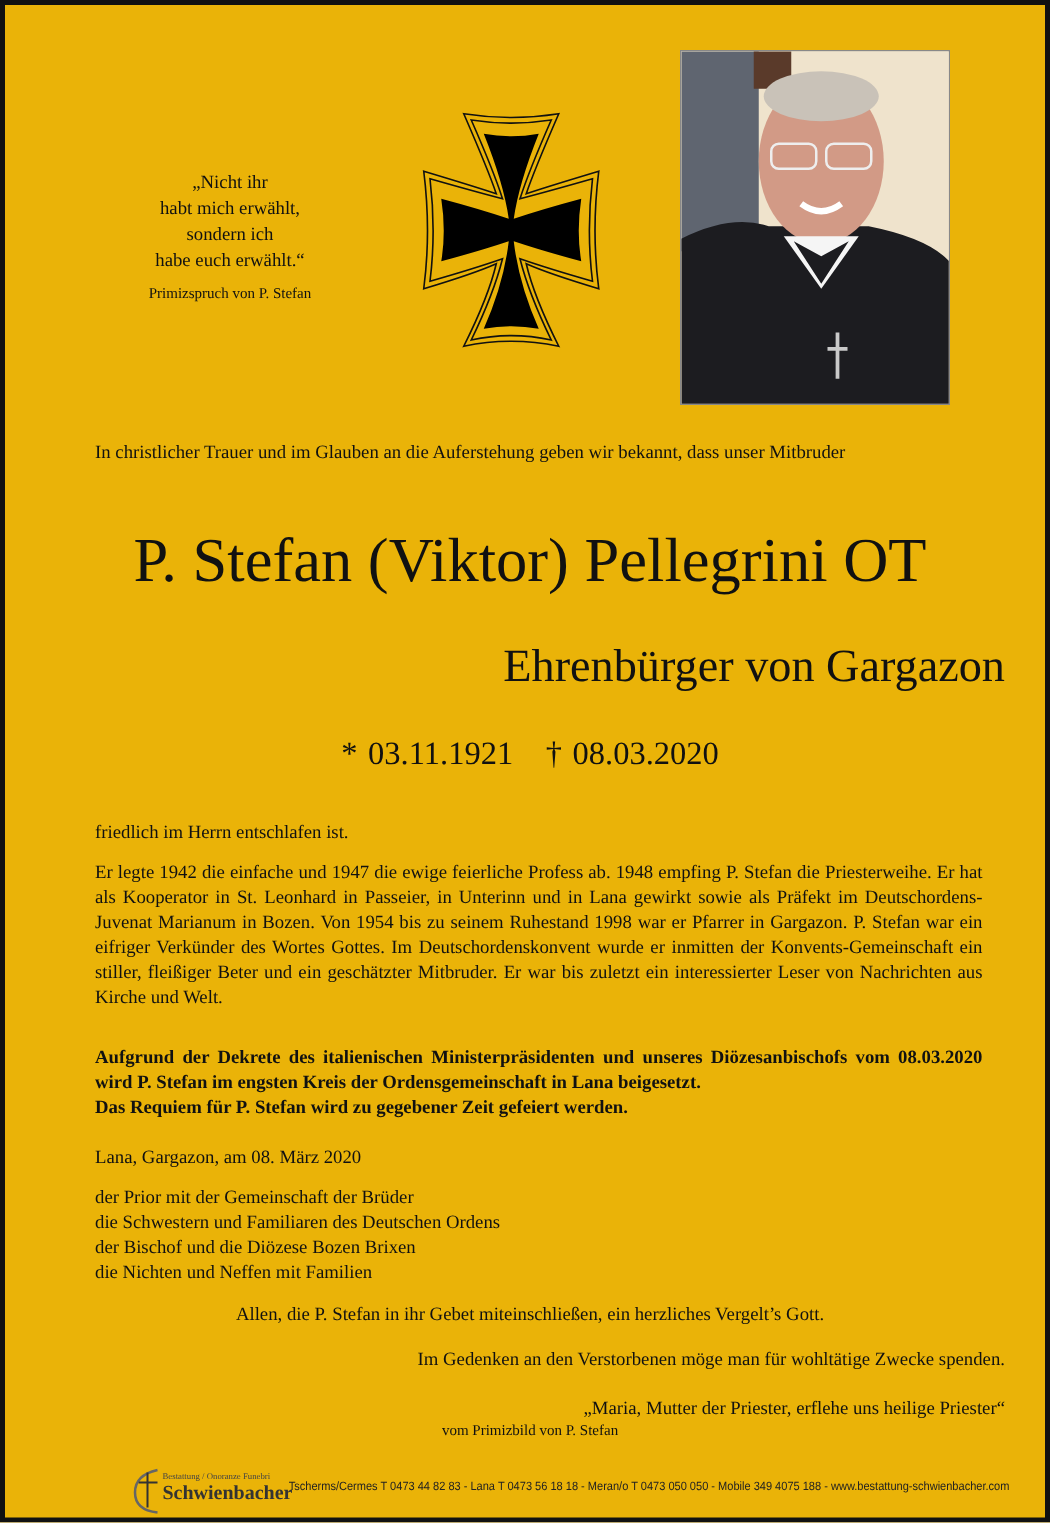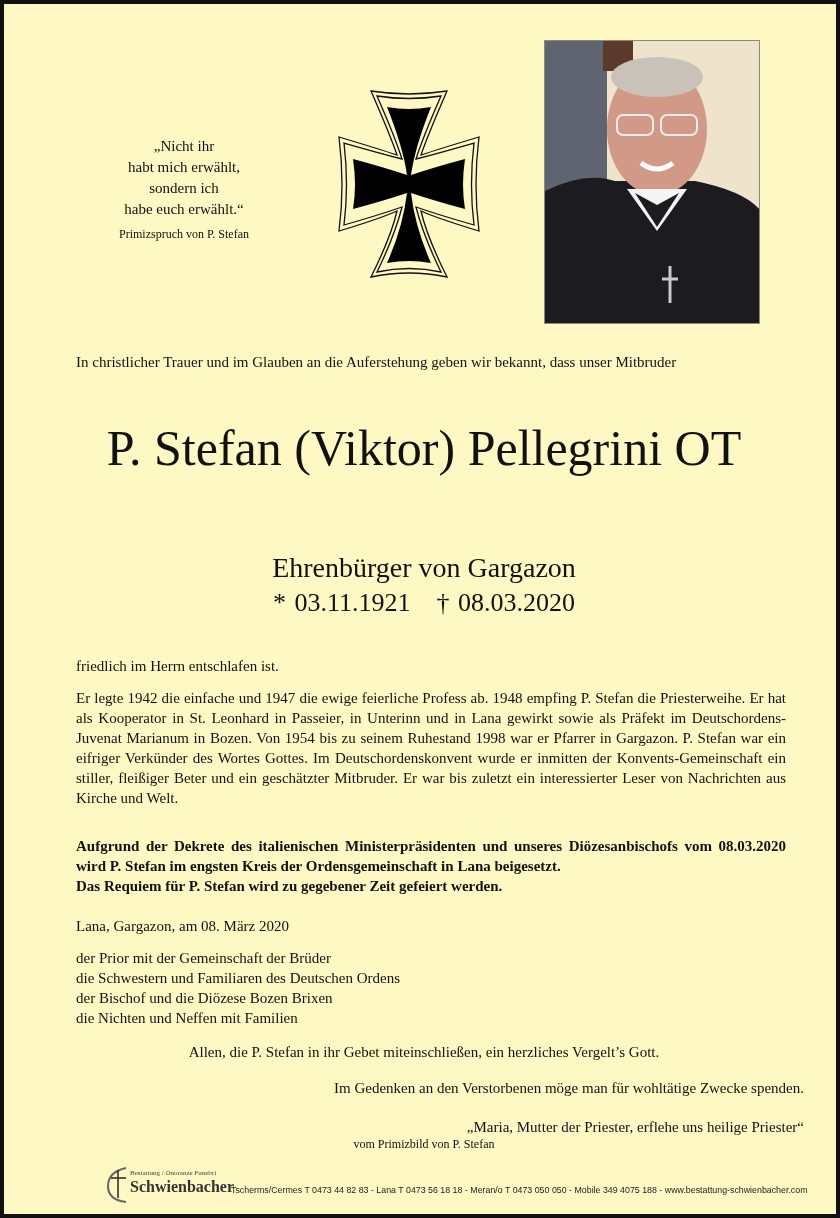--- a/index.html
+++ b/index.html
@@ -1,19 +1,19 @@
 <!DOCTYPE html>
 <html><head>
 <meta charset="utf-8">
 <style>
   html, body { margin: 0; padding: 0; background: #ffffff; }
   body { width: 840px; height: 1218px; position: relative; overflow: hidden; }
   .page {
     position: absolute; left: 0; top: 0; width: 840px; height: 1218px;
-    box-sizing: border-box; border: 4px solid #111; background: #fef9c3;
+    box-sizing: border-box; border: 4px solid #111; background: #eab308;
     font-family: "Liberation Serif", "DejaVu Serif", serif; color: #111;
   }
   .abs { position: absolute; }
   .quote {
     left: 60px; top: 132px; width: 240px; text-align: center;
     font-size: 15px; line-height: 21px;
   }
   .quote-src {
     left: 60px; top: 223px; width: 240px; text-align: center; font-size: 12px;
   }
@@ -22,21 +22,21 @@
     left: 540px; top: 36px; width: 216px; height: 284px;
     border: 1px solid #888; box-sizing: border-box; overflow: hidden;
     background: #e9dcc6;
   }
   .intro { left: 72px; top: 350px; width: 700px; font-size: 15px; }
   .name {
     left: 40px; top: 412px; width: 760px; text-align: center;
     font-size: 50px; line-height: 64px;
   }
   .subtitle {
-    left: 40px; top: 508px; width: 760px; text-align: center; font-size: 28px; margin-top: 40px;
+    left: 40px; top: 508px; width: 760px; text-align: right; font-size: 37px;
   }
   .dates {
     left: 40px; top: 584px; width: 760px; text-align: center; font-size: 26px;
     word-spacing: 2px;
   }
   .dates .gap { display: inline-block; width: 26px; }
   .lead { left: 72px; top: 654px; width: 710px; font-size: 15px; }
   .bio {
     left: 72px; top: 684px; width: 710px; font-size: 15px; line-height: 20px;
     text-align: justify;
@@ -46,21 +46,21 @@
     font-weight: bold; text-align: justify;
   }
   .notice div:last-child { text-align: left; }
   .place { left: 72px; top: 914px; width: 400px; font-size: 15px; }
   .mourners { left: 72px; top: 944px; width: 500px; font-size: 15px; line-height: 20px; }
   .thanks { left: 40px; top: 1040px; width: 760px; text-align: center; font-size: 15px; }
   .donate { left: 40px; top: 1076px; width: 760px; text-align: right; font-size: 15px; }
   .motto { left: 40px; top: 1115px; width: 760px; text-align: right; font-size: 15px; }
   .motto-src { left: 40px; top: 1133px; width: 760px; text-align: center; font-size: 12px; }
   .footer { left: 100px; top: 1160px; width: 700px; height: 40px; }
-  .logo { position: absolute; left: 0; top: 0; width: 120px; height: 40px; }
+  .logo { position: absolute; left: 0; top: 8px; width: 120px; height: 40px; }
   .logo-small {
     position: absolute; left: 26px; top: 5px; font-size: 7px; color: #444;
     font-family: "Liberation Serif", serif; white-space: nowrap;
   }
   .logo-name {
     position: absolute; left: 26px; top: 14px; font-size: 16px; color: #333;
     font-family: "Liberation Serif", serif; font-weight: bold; white-space: nowrap;
   }
   .contact {
     position: absolute; left: 127px; top: 20px; font-size: 9.6px; color: #222;

